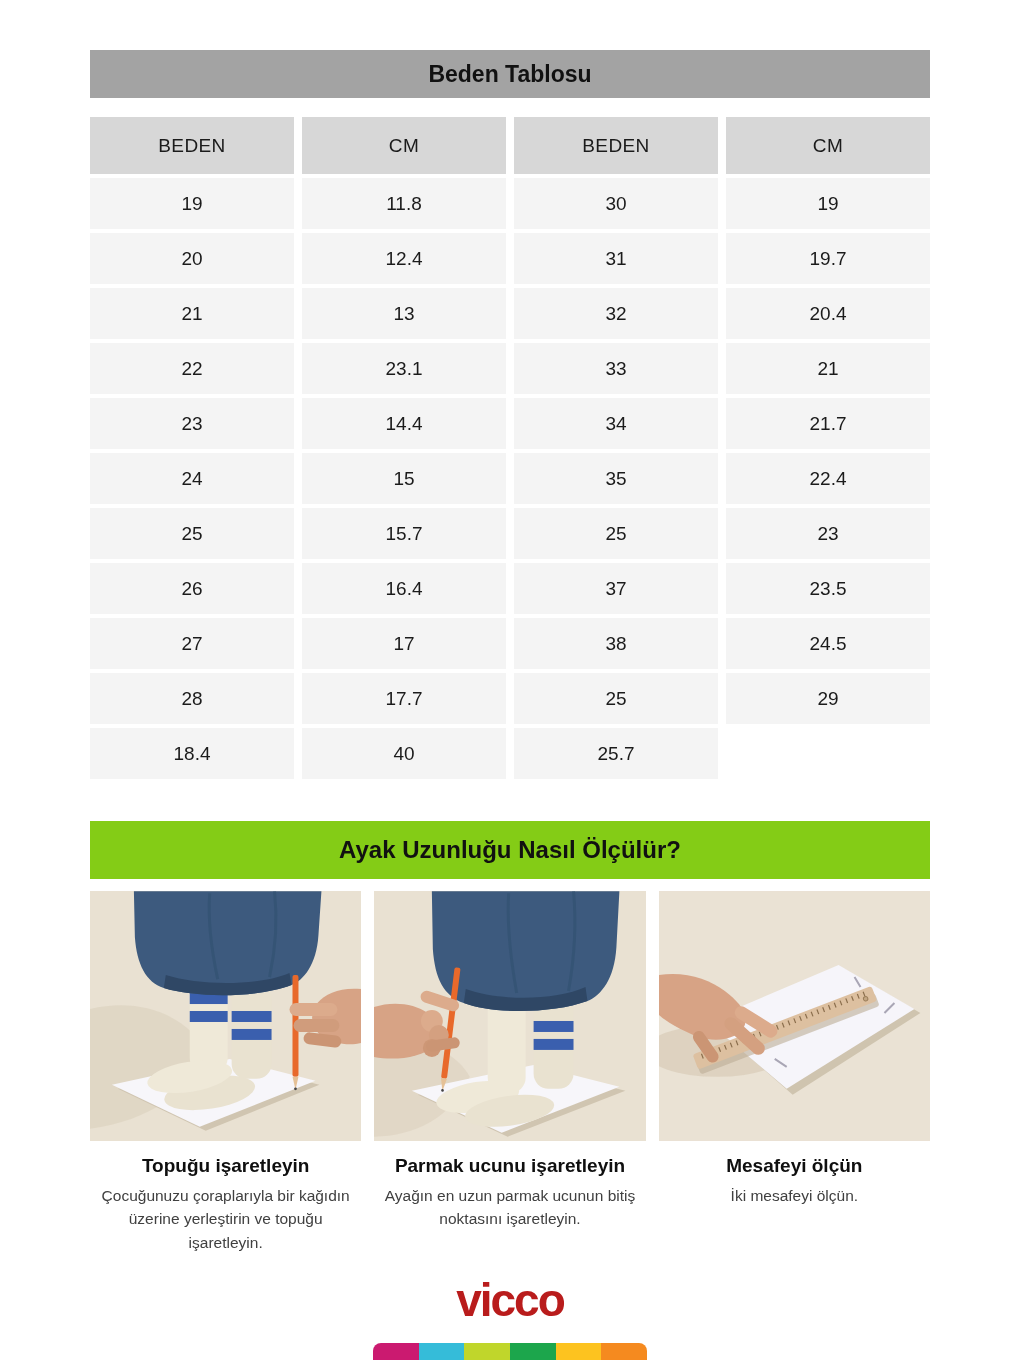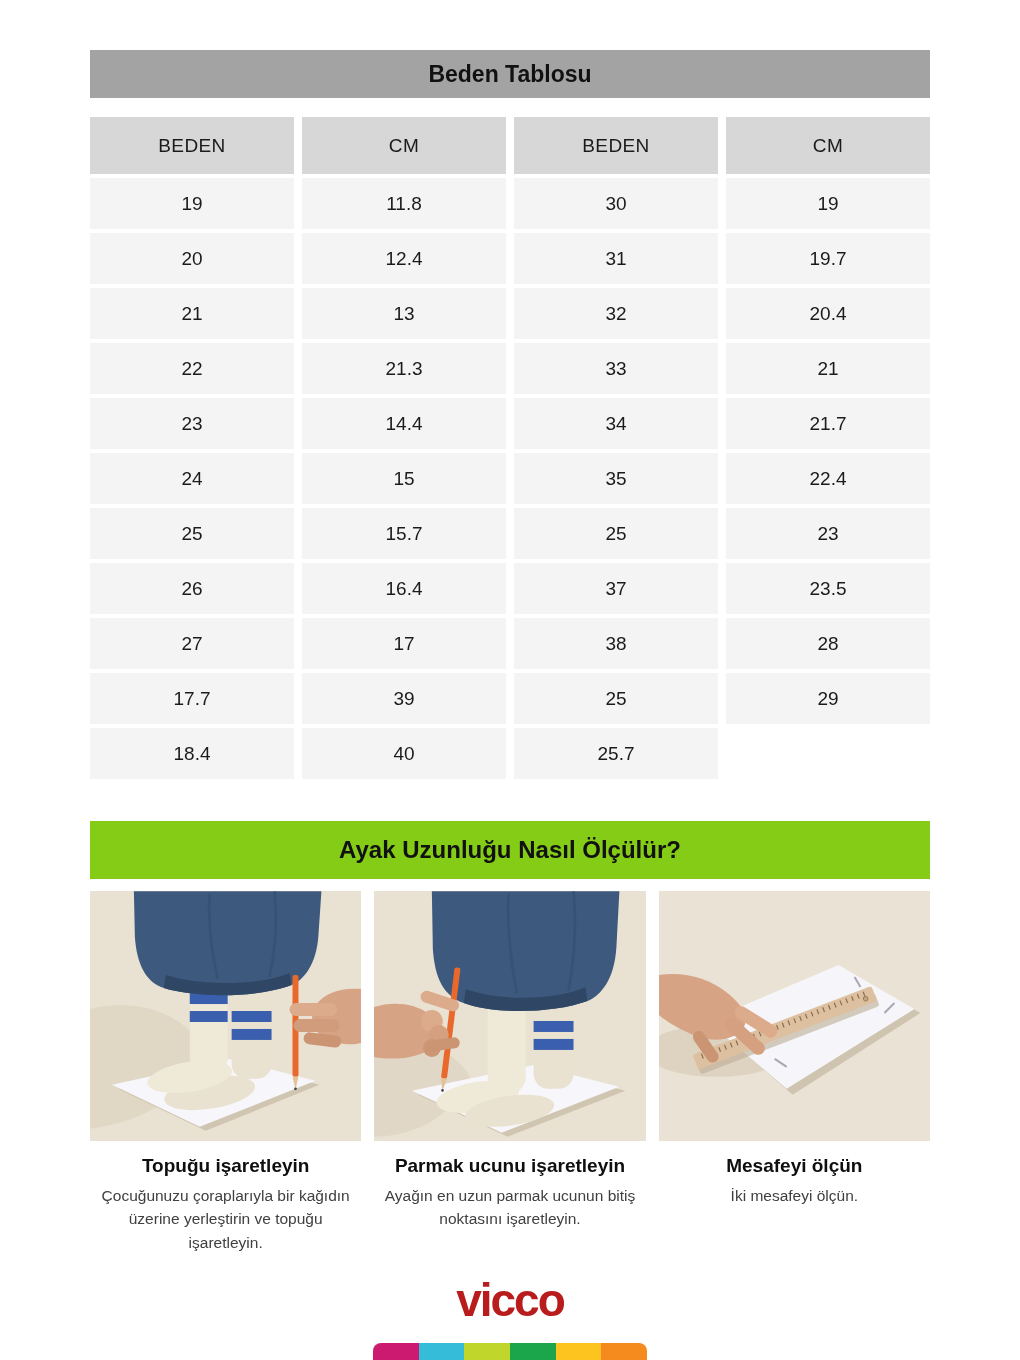--- a/index.html
+++ b/index.html
@@ -80,21 +80,21 @@
     <div class="td">12.4</div>
     <div class="td">31</div>
     <div class="td">19.7</div>
 
     <div class="td">21</div>
     <div class="td">13</div>
     <div class="td">32</div>
     <div class="td">20.4</div>
 
     <div class="td">22</div>
-    <div class="td">21.3</div>
+    <div class="td">23.1</div>
     <div class="td">33</div>
     <div class="td">21</div>
 
     <div class="td">23</div>
     <div class="td">14.4</div>
     <div class="td">34</div>
     <div class="td">21.7</div>
 
     <div class="td">24</div>
     <div class="td">15</div>
@@ -107,24 +107,24 @@
     <div class="td">23</div>
 
     <div class="td">26</div>
     <div class="td">16.4</div>
     <div class="td">37</div>
     <div class="td">23.5</div>
 
     <div class="td">27</div>
     <div class="td">17</div>
     <div class="td">38</div>
+    <div class="td">24.5</div>
 
     <div class="td">28</div>
     <div class="td">17.7</div>
-    <div class="td">39</div>
     <div class="td">25</div>
 
     <div class="td">29</div>
     <div class="td">18.4</div>
     <div class="td">40</div>
     <div class="td">25.7</div>
   </div>
 
   <div class="measure-bar">
     <span>Ayak Uzunluğu Nasıl Ölçülür?</span>

